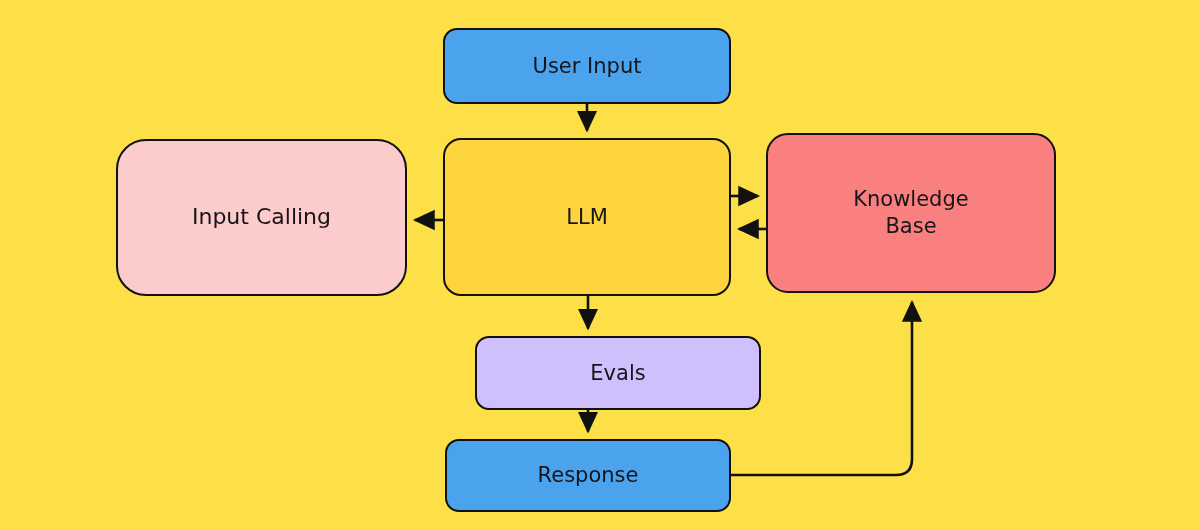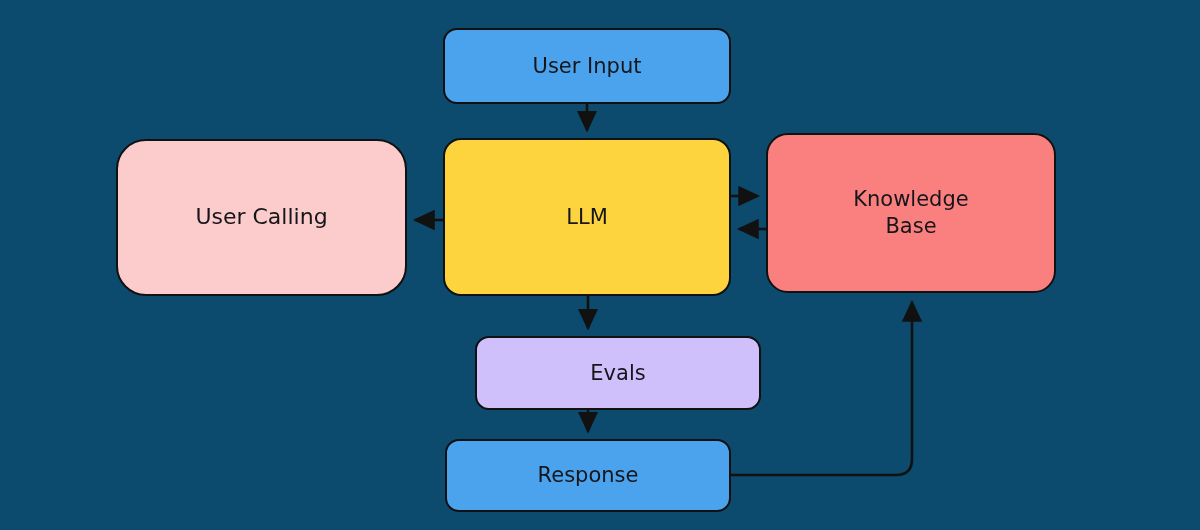--- a/index.html
+++ b/index.html
@@ -7,21 +7,21 @@
     padding: 0;
     background: #ffffff;
   }
   body {
     font-family: "DejaVu Sans", sans-serif;
   }
   #diagram-canvas {
     position: relative;
     width: 1200px;
     height: 530px;
-    background: #0c4a6e;
+    background: #fde047;
     overflow: hidden;
   }
   #edge-layer {
     position: absolute;
     left: 0;
     top: 0;
     width: 1200px;
     height: 530px;
     pointer-events: none;
   }
@@ -124,21 +124,21 @@
 
   <div class="node" id="node-user-input" style="background:#4BA3EE;">
     <span class="node-label">User Input</span>
   </div>
 
   <div class="node" id="node-llm" style="background:#FDD43E;">
     <span class="node-label">LLM</span>
   </div>
 
   <div class="node" id="node-tool-calling" style="background:#FCCBCB;">
-    <span class="node-label">User Calling</span>
+    <span class="node-label">Input Calling</span>
   </div>
 
   <div class="node" id="node-knowledge-base" style="background:#FA8080;">
     <span class="node-label">Knowledge
 Base</span>
   </div>
 
   <div class="node" id="node-evals" style="background:#CFC0FC;">
     <span class="node-label">Evals</span>
   </div>

